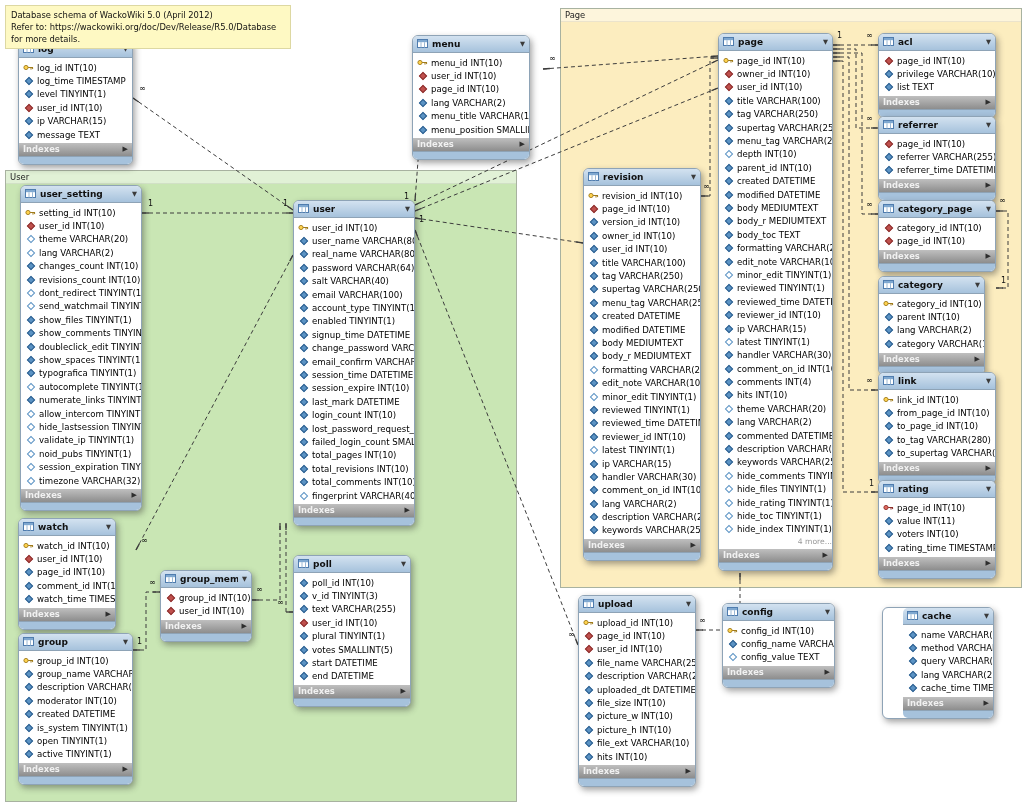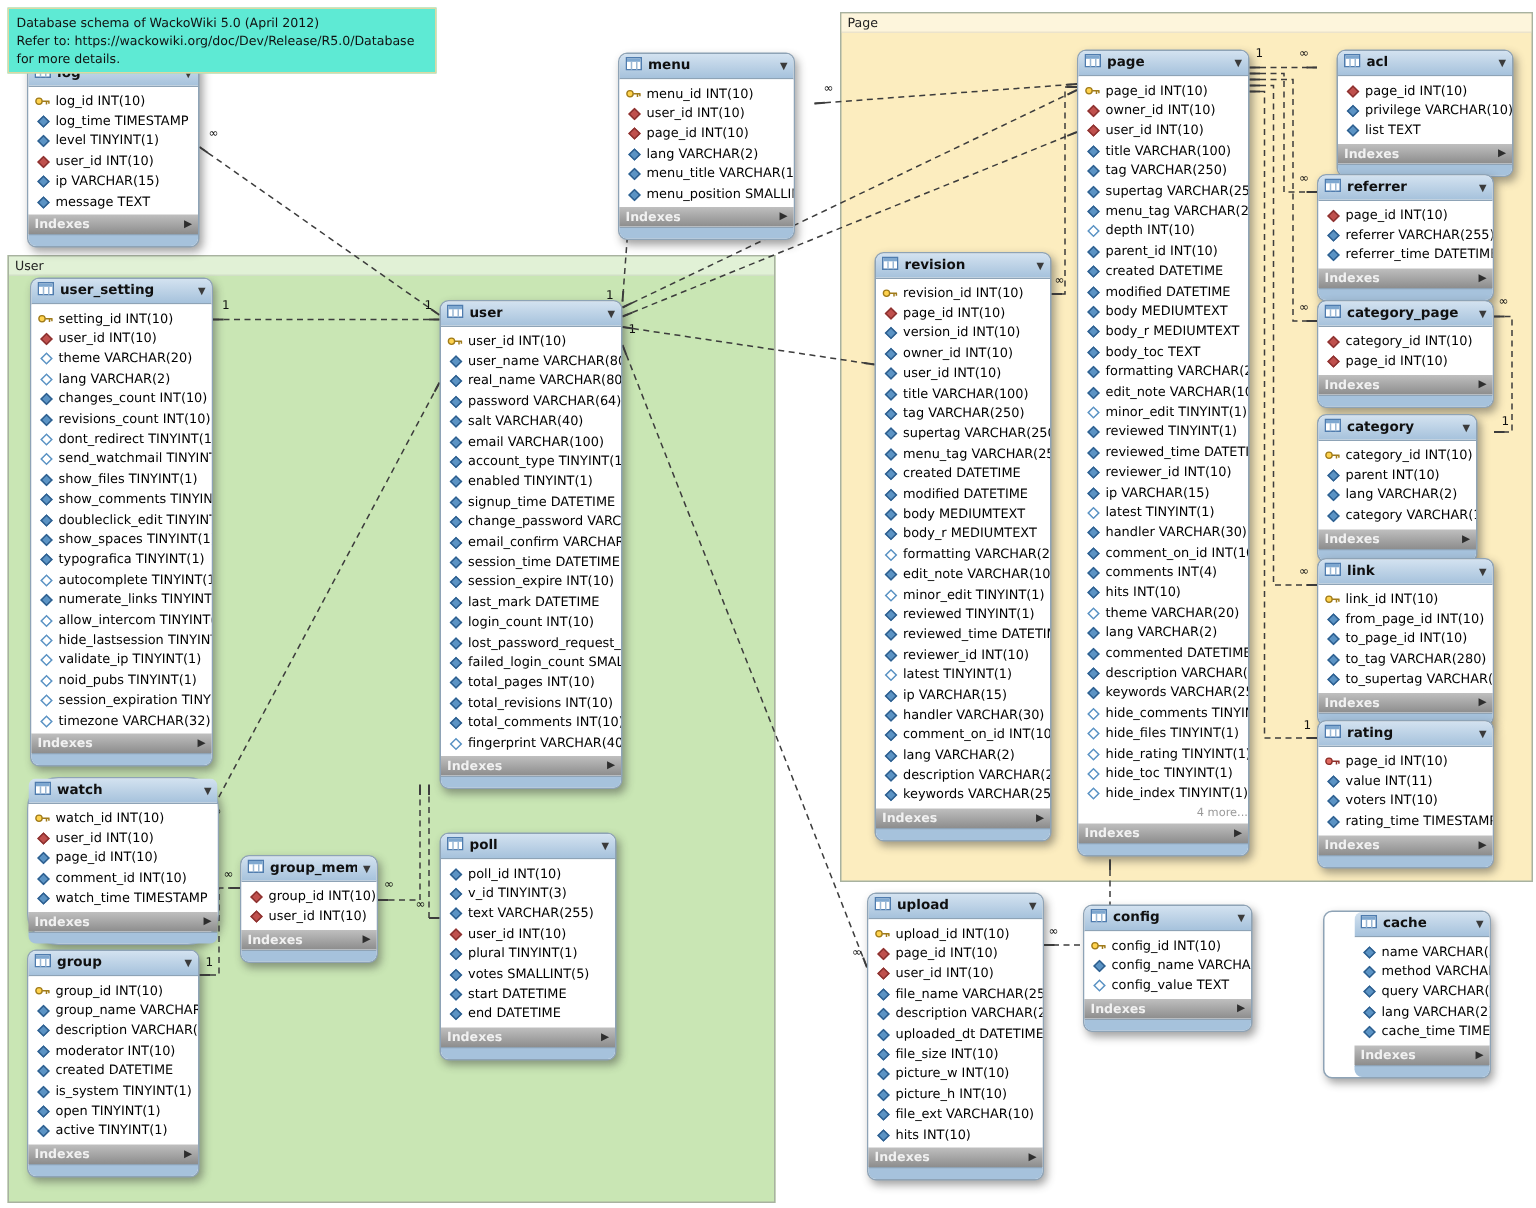--- a/index.html
+++ b/index.html
@@ -3,21 +3,21 @@
 <meta charset="utf-8">
 <style>
   html,body{margin:0;padding:0;background:#fff;}
   #stage{position:relative;width:1024px;height:805px;background:#fff;overflow:hidden;
          font-family:"DejaVu Sans",sans-serif;}
   
   .layer{position:absolute;border:1px solid #a8b2a0;box-sizing:border-box;z-index:0;}
   .layer-strip{height:12px;background:rgba(255,255,255,.45);border-bottom:1px solid rgba(0,0,0,.07);
                font-size:8.4px;color:#222;line-height:12px;padding-left:4px;}
   
-  .note{position:absolute;left:5px;top:5px;width:286px;background:#5eead4;border:1px solid #ddd8a2;
+  .note{position:absolute;left:5px;top:5px;width:286px;background:#fef9c3;border:1px solid #ddd8a2;
         font-size:8.4px;color:#111;line-height:12px;padding:3px 5px;z-index:3;box-sizing:border-box;}
   
   #conn{position:absolute;left:0;top:0;z-index:1;pointer-events:none;}
   
   .tbl{position:absolute;z-index:2;background:#fff;border:1px solid #8ea3b6;border-radius:6px;
        box-shadow:2px 3px 6px rgba(50,50,50,.45);box-sizing:border-box;}
   .tbl-h{height:16px;display:flex;align-items:center;gap:4px;padding:0 4px;
          background:linear-gradient(#d3e2f0,#a6c2dc);border-bottom:1px solid #8ea3b6;
          border-radius:5px 5px 0 0;font-size:9px;font-weight:bold;color:#101010;}
   .tbl-h .hname{white-space:nowrap;overflow:hidden;}
@@ -540,21 +540,21 @@
           </span>
           <span>fingerprint VARCHAR(40)</span>
         </div>
       </div>
       <div class="idx">
         <span>Indexes</span>
         <span class="arrow">▶</span>
       </div>
       <div class="tbl-b"></div>
     </div>
-    <div class="tbl" style="left: 18px; top: 518px; width: 128px; border-radius: 21px;">
+    <div class="tbl" style="left: 18px; top: 518px; width: 98px;">
       <div class="tbl-h">
         <span><svg width="11" height="9" viewBox="0 0 11 9">
             <rect x="0.5" y="0.5" width="10" height="8" fill="#fff" stroke="#4f7cae"></rect>
             <rect x="1" y="1" width="9" height="2.2" fill="#7fa8d0"></rect>
             <line x1="4" y1="3.2" x2="4" y2="8.5" stroke="#9bb8d4"></line>
             <line x1="7.5" y1="3.2" x2="7.5" y2="8.5" stroke="#9bb8d4"></line>
           </svg></span>
         <span class="hname">watch</span>
         <span class="arrow">▼</span>
       </div>
@@ -1177,21 +1177,21 @@
           <span>hide_index TINYINT(1)</span>
         </div>
         <div class="more-row">4 more...</div>
       </div>
       <div class="idx">
         <span>Indexes</span>
         <span class="arrow">▶</span>
       </div>
       <div class="tbl-b"></div>
     </div>
-    <div class="tbl" style="left: 878px; top: 33px; width: 118px; margin-left: 13px;">
+    <div class="tbl" style="left: 878px; top: 33px; width: 118px;">
       <div class="tbl-h">
         <span><svg width="11" height="9" viewBox="0 0 11 9">
             <rect x="0.5" y="0.5" width="10" height="8" fill="#fff" stroke="#4f7cae"></rect>
             <rect x="1" y="1" width="9" height="2.2" fill="#7fa8d0"></rect>
             <line x1="4" y1="3.2" x2="4" y2="8.5" stroke="#9bb8d4"></line>
             <line x1="7.5" y1="3.2" x2="7.5" y2="8.5" stroke="#9bb8d4"></line>
           </svg></span>
         <span class="hname">acl</span>
         <span class="arrow">▼</span>
       </div>

